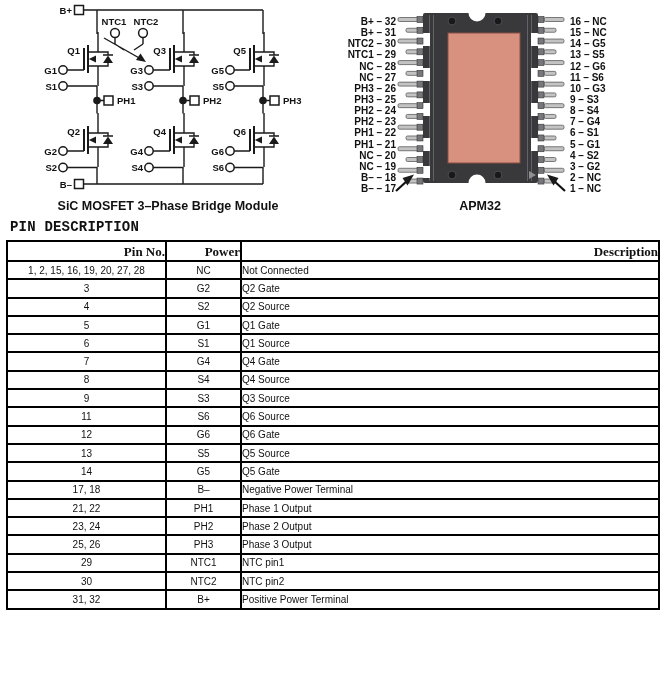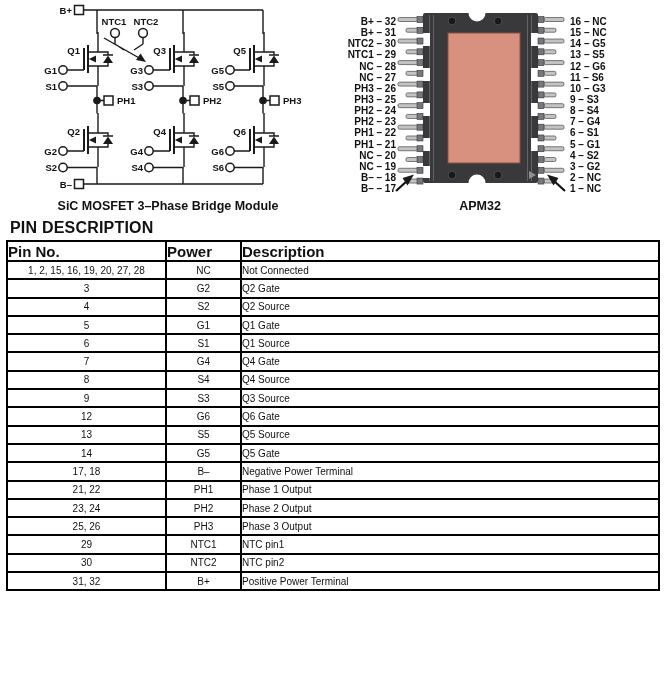--- a/index.html
+++ b/index.html
@@ -9,27 +9,27 @@
   svg text{font-family:"Liberation Sans",sans-serif;fill:#111;}
   .s-label{font-size:9.5px;font-weight:bold;}
   .s-caption{font-size:12.5px;font-weight:bold;}
   .pkg-label{font-size:10px;font-weight:bold;}
   .wire{stroke:#1a1a1a;stroke-width:1.4;fill:none;}
   .sym{stroke:#1a1a1a;stroke-width:2;fill:none;}
   .term{fill:#fff;stroke:#1a1a1a;stroke-width:1.5;}
   .blk{fill:#1a1a1a;stroke:none;}
   .pin-shaft{fill:#c3c3c3;stroke:#4a4a4a;stroke-width:0.7;}
   .pin-collar{fill:#77777b;stroke:#333;stroke-width:0.6;}
-  .pin-desc-title{position:absolute;left:10px;top:219px;font-size:16px;font-weight:bold;
-                  letter-spacing:0.2px;}
+  .pin-desc-title{position:absolute;left:10px;top:219px;font-size:14px;font-weight:bold;
+                  letter-spacing:0.2px;font-family:Liberation Mono, monospace;}
   table.pin-table{position:absolute;left:6px;top:240px;width:654px;border-collapse:collapse;
                   table-layout:fixed;}
   table.pin-table th, table.pin-table td{border:2px solid #000;height:16.3px;
                   font-size:10px;line-height:11px;padding:0;}
-  table.pin-table th{font-size:15px;font-weight:bold;text-align:left;height:18px;}
+  table.pin-table th{font-size:13px;font-weight:bold;text-align:right;height:18px;font-family:Liberation Serif, serif;}
   td.col-pin{width:157px;text-align:center;}
   td.col-name{width:73px;text-align:center;}
   td.col-desc{text-align:left;padding-left:8px;margin-top:46px;}
   th.col-pin{width:157px;} th.col-name{width:73px;}
 </style>
 </head>
 <body>
 
 <div class="page">
 
@@ -376,20 +376,25 @@
           <td class="col-pin">8</td>
           <td class="col-name">S4</td>
           <td class="col-desc">Q4 Source</td>
         </tr>
         <tr>
           <td class="col-pin">9</td>
           <td class="col-name">S3</td>
           <td class="col-desc">Q3 Source</td>
         </tr>
         <tr>
+          <td class="col-pin">11</td>
+          <td class="col-name">S6</td>
+          <td class="col-desc">Q6 Source</td>
+        </tr>
+        <tr>
           <td class="col-pin">12</td>
           <td class="col-name">G6</td>
           <td class="col-desc">Q6 Gate</td>
         </tr>
         <tr>
           <td class="col-pin">13</td>
           <td class="col-name">S5</td>
           <td class="col-desc">Q5 Source</td>
         </tr>
         <tr>

